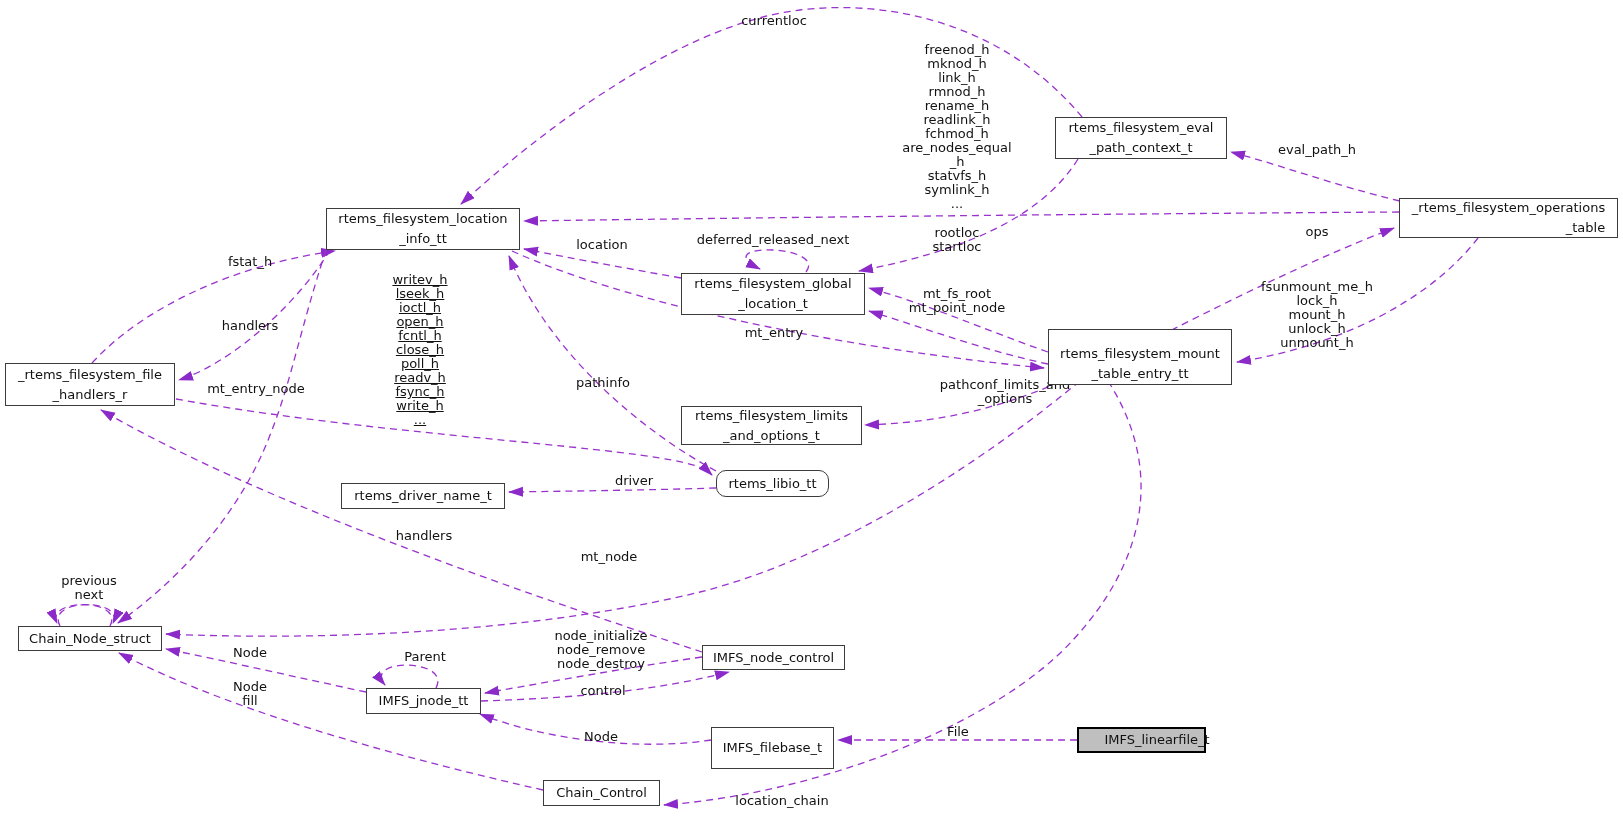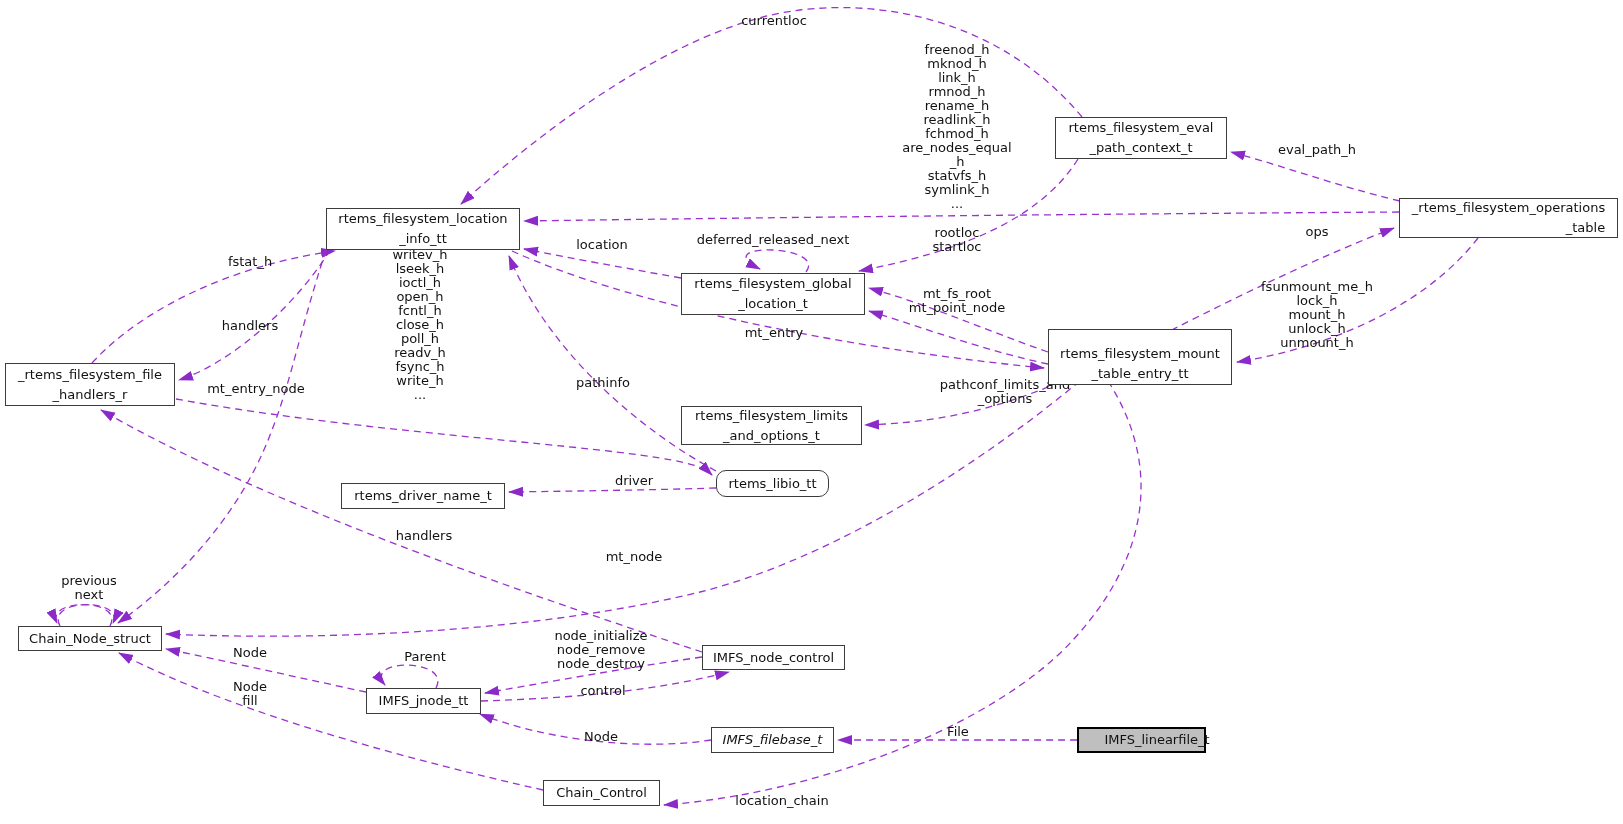--- a/index.html
+++ b/index.html
@@ -70,21 +70,21 @@
 _table_entry_tt</span></div>
   <div class="node" style="left:681px;top:406px;width:181px;height:39px;"><span>rtems_filesystem_limits
 _and_options_t</span></div>
   <div class="node" style="left:716px;top:470px;width:113px;height:27px;border-radius:10px;"><span>rtems_libio_tt</span></div>
   <div class="node" style="left:341px;top:483px;width:164px;height:26px;"><span>rtems_driver_name_t</span></div>
   <div class="node" style="left:5px;top:363px;width:170px;height:43px;"><span>_rtems_filesystem_file
 _handlers_r</span></div>
   <div class="node" style="left:18px;top:626px;width:144px;height:25px;"><span>Chain_Node_struct</span></div>
   <div class="node" style="left:366px;top:688px;width:115px;height:26px;"><span>IMFS_jnode_tt</span></div>
   <div class="node" style="left:702px;top:645px;width:143px;height:25px;"><span>IMFS_node_control</span></div>
-  <div class="node" style="left:711px;top:727px;width:123px;height:26px;font-style:italic;"><span>IMFS_filebase_t</span></div>
+  <div class="node" style="left:711px;top:727px;width:123px;height:42px;"><span>IMFS_filebase_t</span></div>
   <div class="node" style="left:543px;top:780px;width:117px;height:26px;"><span>Chain_Control</span></div>
   <div class="node gray" style="left:1077px;top:727px;width:129px;height:26px;padding-left:31px;"><span>IMFS_linearfile_t</span></div>
 
   <div class="elabel" style="left:774px;top:21px;">currentloc</div>
   <div class="elabel" style="left:957px;top:127px;">freenod_h
 mknod_h
 link_h
 rmnod_h
 rename_h
 readlink_h
@@ -104,37 +104,37 @@
 mt_point_node</div>
   <div class="elabel" style="left:774px;top:333px;">mt_entry</div>
   <div class="elabel" style="left:1317px;top:315px;">fsunmount_me_h
 lock_h
 mount_h
 unlock_h
 unmount_h</div>
   <div class="elabel" style="left:961px;top:392px;margin-left:44px;">pathconf_limits_and
 _options</div>
   <div class="elabel" style="left:603px;top:383px;">pathinfo</div>
-  <div class="elabel" style="left:420px;top:325px;">writev_h
+  <div class="elabel" style="left:420px;top:350px;text-decoration:underline;">writev_h
 lseek_h
 ioctl_h
 open_h
 fcntl_h
 close_h
 poll_h
 readv_h
 fsync_h
 write_h
 ...</div>
   <div class="elabel" style="left:250px;top:262px;">fstat_h</div>
   <div class="elabel" style="left:250px;top:326px;">handlers</div>
   <div class="elabel" style="left:256px;top:389px;">mt_entry_node</div>
   <div class="elabel" style="left:424px;top:536px;">handlers</div>
   <div class="elabel" style="left:634px;top:481px;">driver</div>
-  <div class="elabel" style="left:628px;top:557px;padding-left:12px;">mt_node</div>
+  <div class="elabel" style="left:603px;top:557px;padding-left:12px;">mt_node</div>
   <div class="elabel" style="left:89px;top:588px;">previous
 next</div>
   <div class="elabel" style="left:250px;top:653px;">Node</div>
   <div class="elabel" style="left:250px;top:694px;">Node
 fill</div>
   <div class="elabel" style="left:425px;top:657px;">Parent</div>
   <div class="elabel" style="left:601px;top:650px;">node_initialize
 node_remove
 node_destroy</div>
   <div class="elabel" style="left:603px;top:691px;">control</div>

